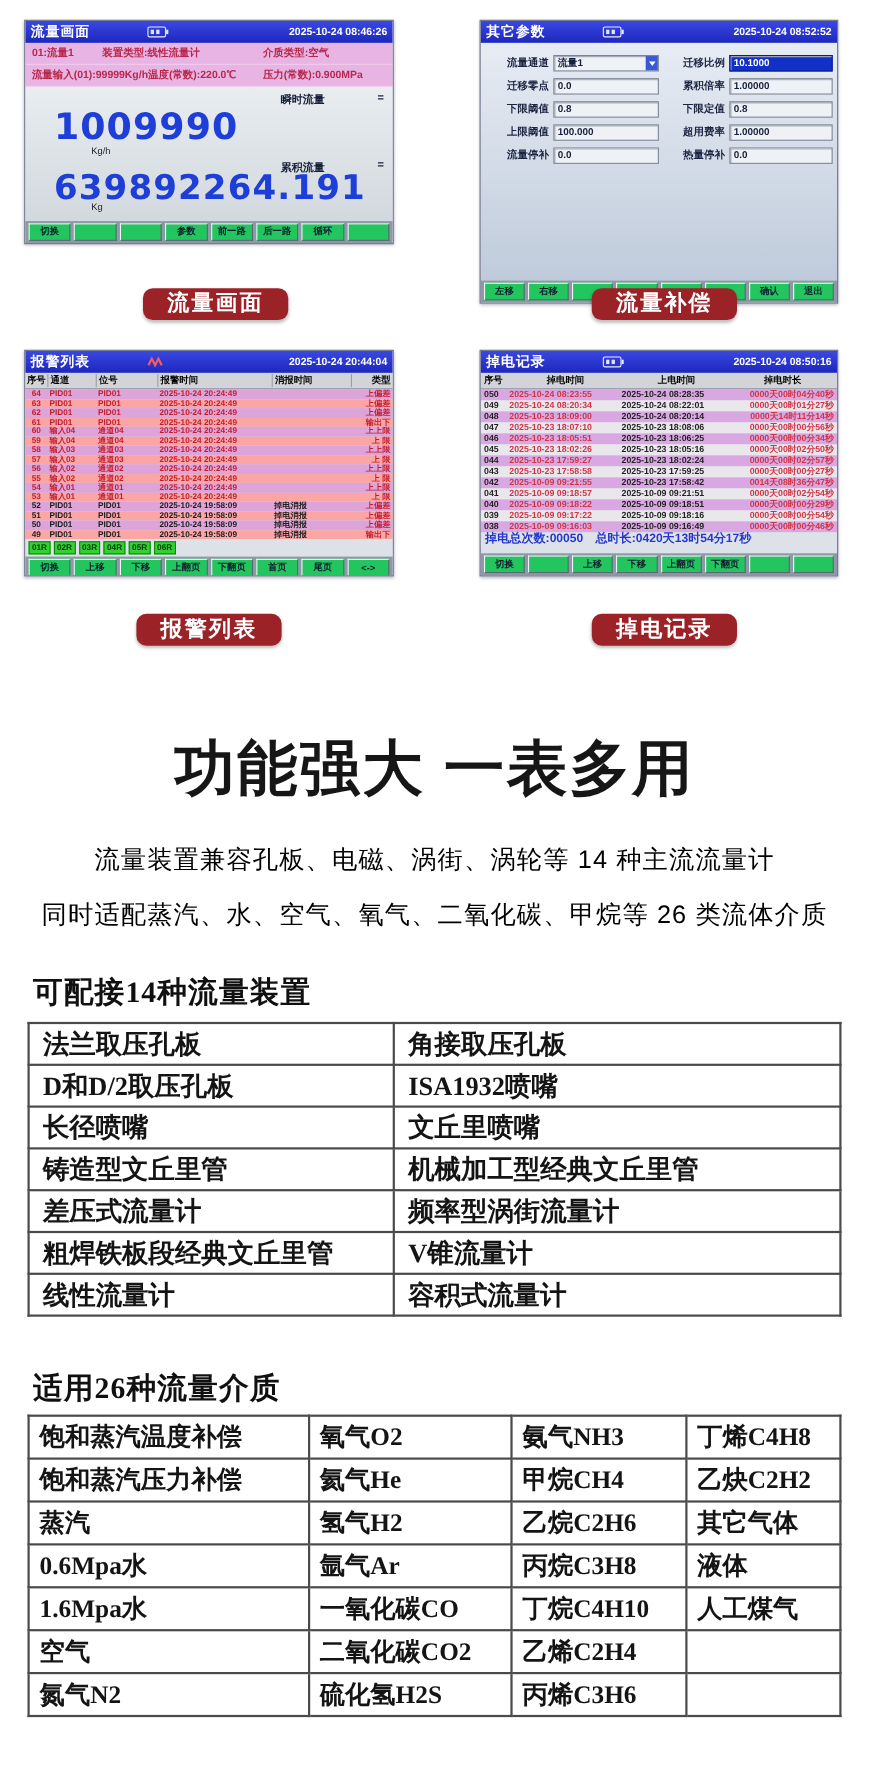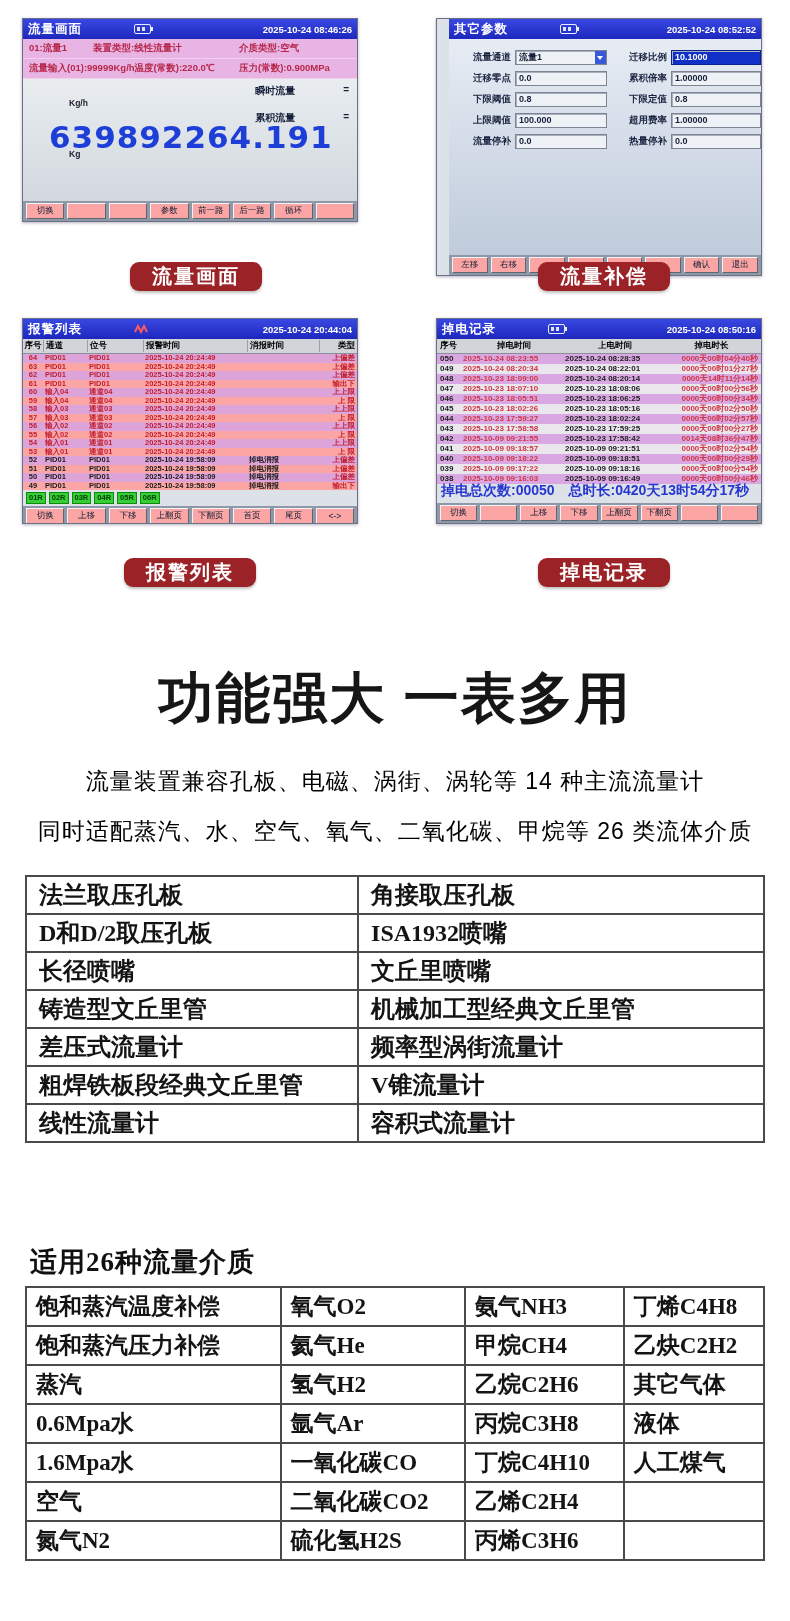--- a/index.html
+++ b/index.html
@@ -3,21 +3,21 @@
 <meta charset="utf-8">
 <style>
   html,body{margin:0;padding:0;background:#fff;}
   #page{position:relative;width:790px;height:1621px;background:#ffffff;overflow:hidden;
         font-family:"Liberation Sans",sans-serif;}
 
   
   .screen{position:absolute;background:#dde2e8;border:1px solid #6b7087;
           box-shadow:0 1px 3px rgba(40,40,80,.35);display:flex;flex-direction:column;overflow:hidden;box-sizing:border-box;}
   #s1{left:22px;top:18px;width:336px;height:204px;}
-  #s2{left:436px;top:18px;width:326px;height:258px;padding-left:12px;}
+  #s2{left:436px;top:18px;width:326px;height:258px;}
   #s3{left:22px;top:318px;width:336px;height:206px;}
   #s4{left:436px;top:318px;width:326px;height:206px;}
 
   .tbar{flex:0 0 20px;background:linear-gradient(#3a48e2,#1c27bd);display:flex;align-items:center;
         padding:0 5px;color:#fff;}
   .tb-title{font-size:12.5px;font-weight:bold;letter-spacing:1px;}
   .tb-ico{margin-left:52px;}
   .tb-time{margin-left:auto;font-size:9.5px;font-weight:bold;white-space:nowrap;}
   .batt{display:inline-block;width:15px;height:8px;border:1px solid #e8ecff;border-radius:2px;position:relative;}
   .batt::before{content:'';position:absolute;left:2px;top:2px;width:3px;height:4px;background:#dfe5ff;box-shadow:5px 0 0 #dfe5ff;}
@@ -26,26 +26,26 @@
   
   .irow{display:flex;background:#e7b4e3;color:#b8274b;font-size:9.5px;font-weight:bold;
         height:19px;align-items:center;padding:0 6px;border-bottom:1px solid #f2cfee;white-space:nowrap;}
   .irow .ia{width:64px}.irow .ib{flex:1}.irow .ic{width:112px}
   .fmain{flex:1;background:linear-gradient(#e9edf0,#d2d8de);padding:3px 8px 0;}
   .fline{display:flex;font-size:10px;font-weight:bold;color:#16203a;margin-top:2px;justify-content:flex-end;}
   .fline .eq{margin-left:48px;}
   .bignum{color:#1e3ed8;font-family:"DejaVu Sans",sans-serif;font-weight:bold;font-size:33px;
           line-height:34px;margin-left:18px;letter-spacing:1px;}
   .bignum2{font-size:31px;line-height:24px;}
-  .bunit{font-size:8.5px;font-weight:bold;color:#223;margin-left:38px;line-height:11px;}
+  .bunit{font-size:8.5px;font-weight:normal;color:#223;margin-left:52px;line-height:11px;}
 
   
   .bbar{flex:0 0 20px;margin-top:auto;background:#8e98a7;display:flex;gap:3px;padding:2px 3px;box-sizing:border-box;}
-  .btn{flex:1;background:#fca5a5;border:1px solid;border-color:#f0f4f8 #5d6673 #5d6673 #f0f4f8;
-       font-size:8.5px;font-weight:normal;color:#101c30;display:flex;align-items:center;justify-content:center;
+  .btn{flex:1;background:#22c55e;border:1px solid;border-color:#f0f4f8 #5d6673 #5d6673 #f0f4f8;
+       font-size:8.5px;font-weight:bold;color:#101c30;display:flex;align-items:center;justify-content:center;
        white-space:nowrap;overflow:hidden;}
 
   
   .pbody{flex:1;background:linear-gradient(#e7ecf4,#bfcbdb);display:flex;padding-top:11px;}
   .pcol{display:flex;flex-direction:column;gap:7px;}
   #pcolL{width:152px;margin-left:10px;}
   #pcolR{width:150px;margin-left:8px;}
   .frow{display:flex;align-items:center;height:14px;justify-content:flex-end;}
   .flabel{width:52px;text-align:right;font-size:9.5px;font-weight:bold;color:#1a2440;margin-right:4px;white-space:nowrap;}
   .fbox{flex:1;height:13px;line-height:13px;background:#eef2f6;border:1px solid #7c8494;
@@ -74,21 +74,21 @@
   .pc0{width:26px;box-sizing:border-box;padding-left:3px;}
   .pc1{width:102px;box-sizing:border-box;}
   .pc2{width:100px;box-sizing:border-box;}
   .pc3{flex:1;box-sizing:border-box;padding-right:3px;}
   .phead{justify-content:flex-start;}
   .phead .pc1,.phead .pc2,.phead .pc3{text-align:center;}
   .prow{display:flex;height:10px;line-height:10px;align-items:center;font-size:8px;font-weight:bold;color:#222;}
   .prow.p{background:#d9a8e2;}.prow.g{background:#e9e7ec;}
   .prow .pc1,.prow .pc3{color:#d03445;}
   .prow .pc3{text-align:right;}
-  .psummary{height:13px;line-height:13px;font-size:14px;font-weight:bold;color:#2636d0;
+  .psummary{height:13px;line-height:13px;font-size:11px;font-weight:bold;color:#2636d0;
             padding:0 4px;background:#dde2e8;white-space:nowrap;}
 
   
   .pill{position:absolute;width:132px;height:29px;line-height:29px;text-align:center;background:#9b2227;
         color:#fff;font-size:20px;font-weight:bold;border-radius:9px;letter-spacing:2px;
         box-shadow:0 2px 3px rgba(0,0,0,.25);}
   #pill1{left:130px;top:262px}#pill2{left:538px;top:262px}
   #pill3{left:124px;top:558px}#pill4{left:538px;top:558px}
 
   
@@ -97,21 +97,21 @@
   .hero-sub{position:absolute;left:0;width:100%;text-align:center;font-size:23px;color:#000;letter-spacing:1px;}
   #sub1{top:766px}#sub2{top:816px}
 
   
   .sec-h{position:absolute;left:30px;font-family:"Liberation Serif",serif;font-size:27px;
          font-weight:bold;color:#101010;letter-spacing:1px;}
   #h1{top:884px}#h2{top:1244px}
   .ptable{position:absolute;left:25px;border-collapse:collapse;table-layout:fixed;width:740px;
           font-family:"Liberation Serif",serif;background:#fff;}
   .ptable td{border:2px solid #4a4a4a;font-weight:bold;color:#141414;overflow:hidden;white-space:nowrap;}
-  #dtable{top:875px;}
+  #dtable{top:929px;}
   #dtable td{height:36px;font-size:24px;padding:0 0 0 12px;}
   #mtable{top:1286px;}
   #mtable td{height:37px;font-size:23px;padding:0 0 0 9px;}
 </style>
 </head>
 <body>
 
 <div id="page">
 
   <div class="screen" id="s1">
@@ -127,20 +127,21 @@
     </div>
     <div class="irow">
       <span class="ib">流量输入(01):99999Kg/h温度(常数):220.0℃</span>
       <span class="ic">压力(常数):0.900MPa</span>
     </div>
     <div class="fmain">
       <div class="fline">
         <span>瞬时流量</span>
         <span class="eq">=</span>
       </div>
+      <div class="bignum">1009990</div>
       <div class="bunit">Kg/h</div>
       <div class="fline">
         <span>累积流量</span>
         <span class="eq">=</span>
       </div>
       <div class="bignum bignum2">639892264.191</div>
       <div class="bunit">Kg</div>
     </div>
     <div class="bbar">
         <div class="btn">切换</div>

